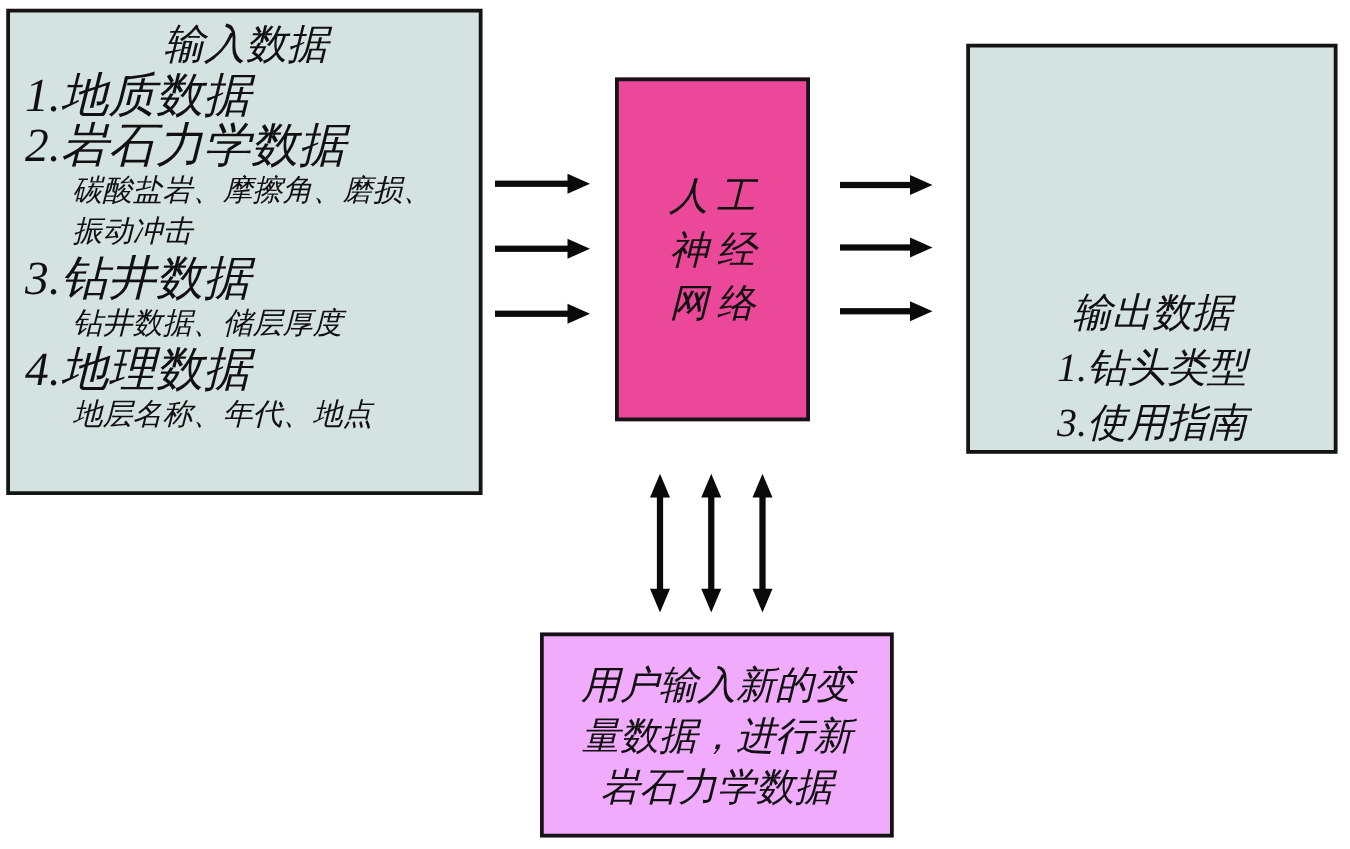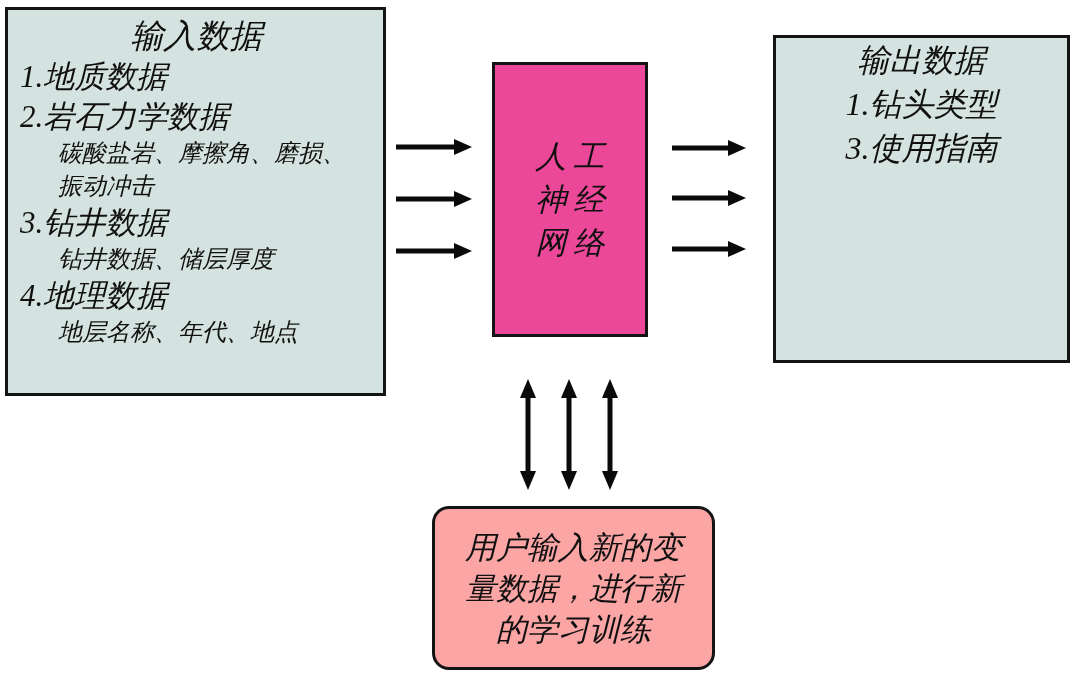--- a/index.html
+++ b/index.html
@@ -30,21 +30,21 @@
     width: 381px;
     height: 389px;
     padding: 5px 8px 5px 10px;
   }
   .input-title {
     text-align: center;
     font-size: 33px;
     line-height: 42px;
   }
   .item-label {
-    font-size: 31px;
+    font-size: 38px;
     line-height: 40px;
     padding-left: 2px;
   }
   .item-detail {
     font-size: 24px;
     line-height: 33px;
     padding-left: 40px;
   }
   
   .ann-box {
@@ -66,21 +66,21 @@
   }
   
   .output-box {
     left: 773px;
     top: 35px;
     width: 297px;
     height: 328px;
     display: flex;
     flex-direction: column;
     align-items: center;
-    justify-content: flex-start;
+    justify-content: flex-end;
   }
   .output-inner { text-align: left; }
   .output-title {
     text-align: center;
     font-size: 32px;
     line-height: 44px;
   }
   .output-item {
     font-size: 32px;
     line-height: 44px;
@@ -145,24 +145,24 @@
   </div>
 
   <div class="box output-box" style="background: rgb(213, 227, 224); border-color: rgb(20, 20, 20);">
     <div class="output-inner">
       <div class="output-title">输出数据</div>
       <div class="output-item">1.钻头类型</div>
       <div class="output-item">3.使用指南</div>
     </div>
   </div>
 
-  <div class="box training-box" style="background: #fca5a5; border-color: rgb(20, 20, 20); border-radius: 17px;">
+  <div class="box training-box" style="background: #f0abfc; border-color: rgb(20, 20, 20);">
     <div class="training-line">用户输入新的变</div>
     <div class="training-line">量数据，进行新</div>
-    <div class="training-line">的学习训练</div>
+    <div class="training-line">岩石力学数据</div>
   </div>
 
   <svg class="arrows" width="1080" height="679" viewBox="0 0 1080 679">
 
     <g>
       <rect class="arrow-shape" x="396" y="144.5" width="59" height="5" fill="#0a0a0a"></rect>
       <polygon class="arrow-shape" points="454,139 472,147 454,155" fill="#0a0a0a"></polygon>
     </g>
     <g>
       <rect class="arrow-shape" x="396" y="196.5" width="59" height="5" fill="#0a0a0a"></rect>

